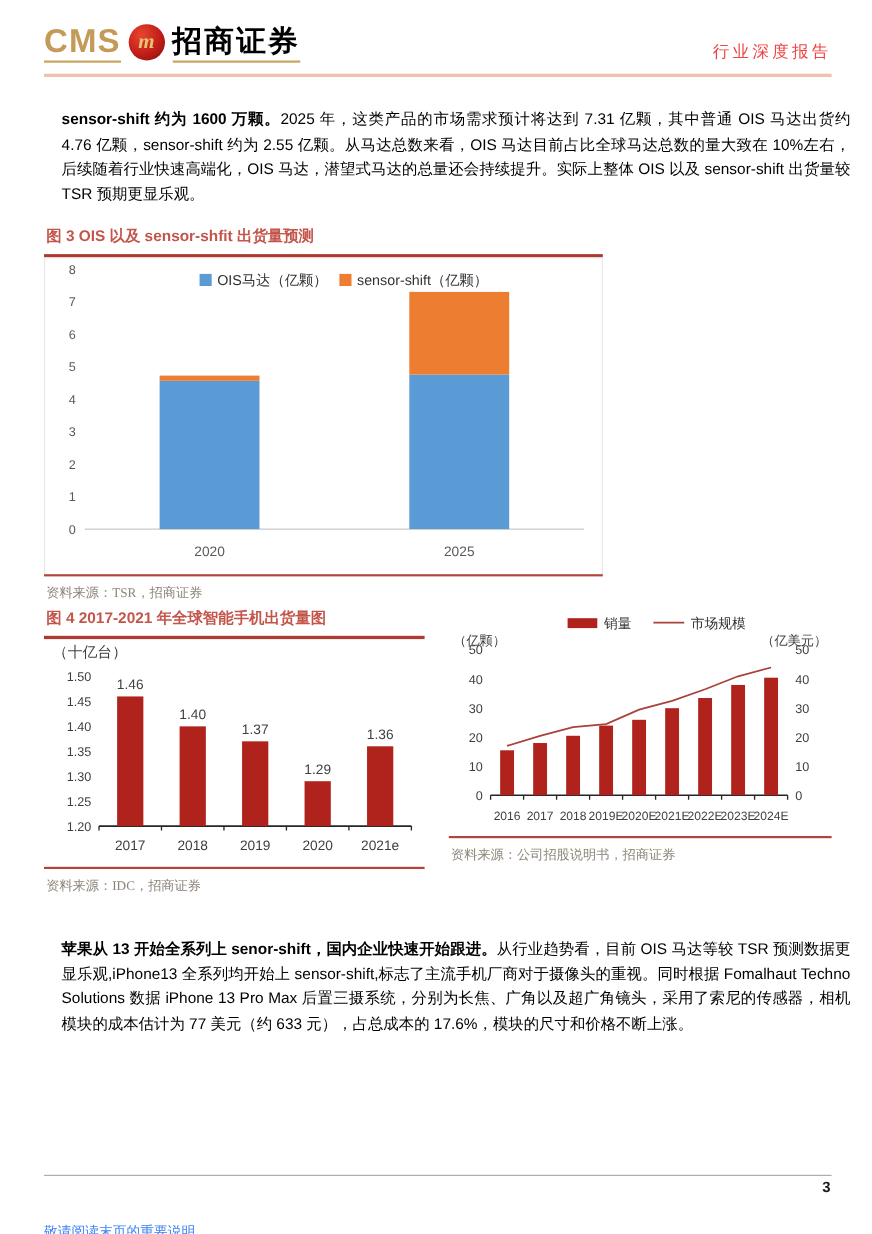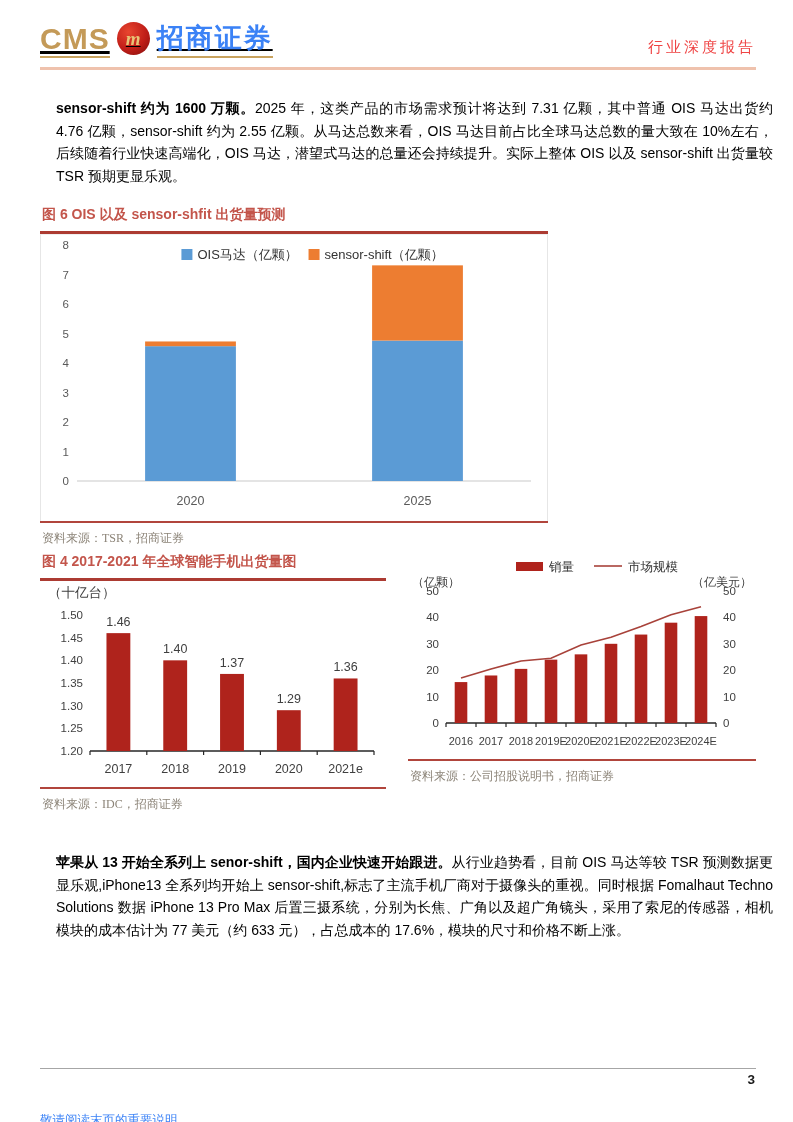--- a/index.html
+++ b/index.html
@@ -1,27 +1,27 @@
 <!DOCTYPE html>
 <html><head>
 <meta charset="utf-8">
 <style>
   html,body{margin:0;padding:0;background:#ffffff;}
   .page{position:relative;width:793px;height:1122px;background:#fff;overflow:hidden;
         font-family:"Liberation Sans",sans-serif;color:#000;}
   
   .hdr{position:absolute;left:40px;top:20px;width:716px;height:44px;}
-  .logo{position:absolute;left:0;top:2px;display:flex;align-items:center;text-decoration:underline;}
+  .logo{position:absolute;left:0;top:2px;display:flex;align-items:flex-start;}
   .logo-cms{font-size:30px;font-weight:bold;color:#C49A58;letter-spacing:1px;
             border-bottom:2px solid #C9A35F;padding-bottom:1px;line-height:32px;}
   .logo-badge{display:inline-flex;align-items:center;justify-content:center;width:33px;height:33px;
               border-radius:50%;background:radial-gradient(circle at 35% 30%, #E8452F 0%, #C01E18 55%, #7E0E0C 100%);
               color:#E8C476;font-weight:bold;font-style:italic;font-size:19px;margin:0 7px 4px 7px;
               font-family:"Liberation Serif",serif;}
-  .logo-cn{font-size:27px;font-weight:bold;color:#3b82f6;font-family:"Liberation Serif",serif;
+  .logo-cn{font-size:27px;font-weight:bold;color:#000000;font-family:"Liberation Serif",serif;
            border-bottom:2px solid #C9A35F;padding-bottom:3px;line-height:30px;letter-spacing:2px;}
   .report-type{position:absolute;right:0;top:18px;font-size:15px;color:#ef4444;
                font-family:"Liberation Serif",serif;letter-spacing:3px;}
   .hdr-rule{position:absolute;left:40px;top:67px;width:716px;height:3px;background:#EFC2AD;}
   
   .para{position:absolute;left:40px;width:717px;font-size:14px;line-height:22.6px;
         text-align:justify;margin:16px;}
   .para b{font-weight:bold;}
   .para1{top:81px;}
   .para2{top:835px;}
@@ -57,21 +57,21 @@
         </span>
       <span class="logo-cn">招商证券</span>
     </div>
     <div class="report-type">行业深度报告</div>
   </div>
   <div class="hdr-rule"></div>
 
   <p class="para para1"><b>sensor-shift 约为 1600 万颗。</b><span>2025 年，这类产品的市场需求预计将达到 7.31 亿颗，其中普通 OIS 马达出货约 4.76 亿颗，sensor-shift 约为 2.55 亿颗。从马达总数来看，OIS 马达目前占比全球马达总数的量大致在 10%左右，后续随着行业快速高端化，OIS 马达，潜望式马达的总量还会持续提升。实际上整体 OIS 以及 sensor-shift 出货量较 TSR 预期更显乐观。</span></p>
 
   <section class="figure fig3">
-    <div class="fig-title">图 6 OIS 以及 sensor-shfit 出货量预测</div>
+    <div class="fig-title">图 3 OIS 以及 sensor-shfit 出货量预测</div>
     <div class="chart-box">
       <svg id="chart-fig3" width="506" height="282" viewBox="0 0 506 282">
           <text x="28" y="250" font-size="11.5" fill="#595959" text-anchor="end">0</text>
           <text x="28" y="220.5" font-size="11.5" fill="#595959" text-anchor="end">1</text>
           <text x="28" y="191" font-size="11.5" fill="#595959" text-anchor="end">2</text>
           <text x="28" y="161.5" font-size="11.5" fill="#595959" text-anchor="end">3</text>
           <text x="28" y="132" font-size="11.5" fill="#595959" text-anchor="end">4</text>
           <text x="28" y="102.5" font-size="11.5" fill="#595959" text-anchor="end">5</text>
           <text x="28" y="73" font-size="11.5" fill="#595959" text-anchor="end">6</text>
           <text x="28" y="43.5" font-size="11.5" fill="#595959" text-anchor="end">7</text>

